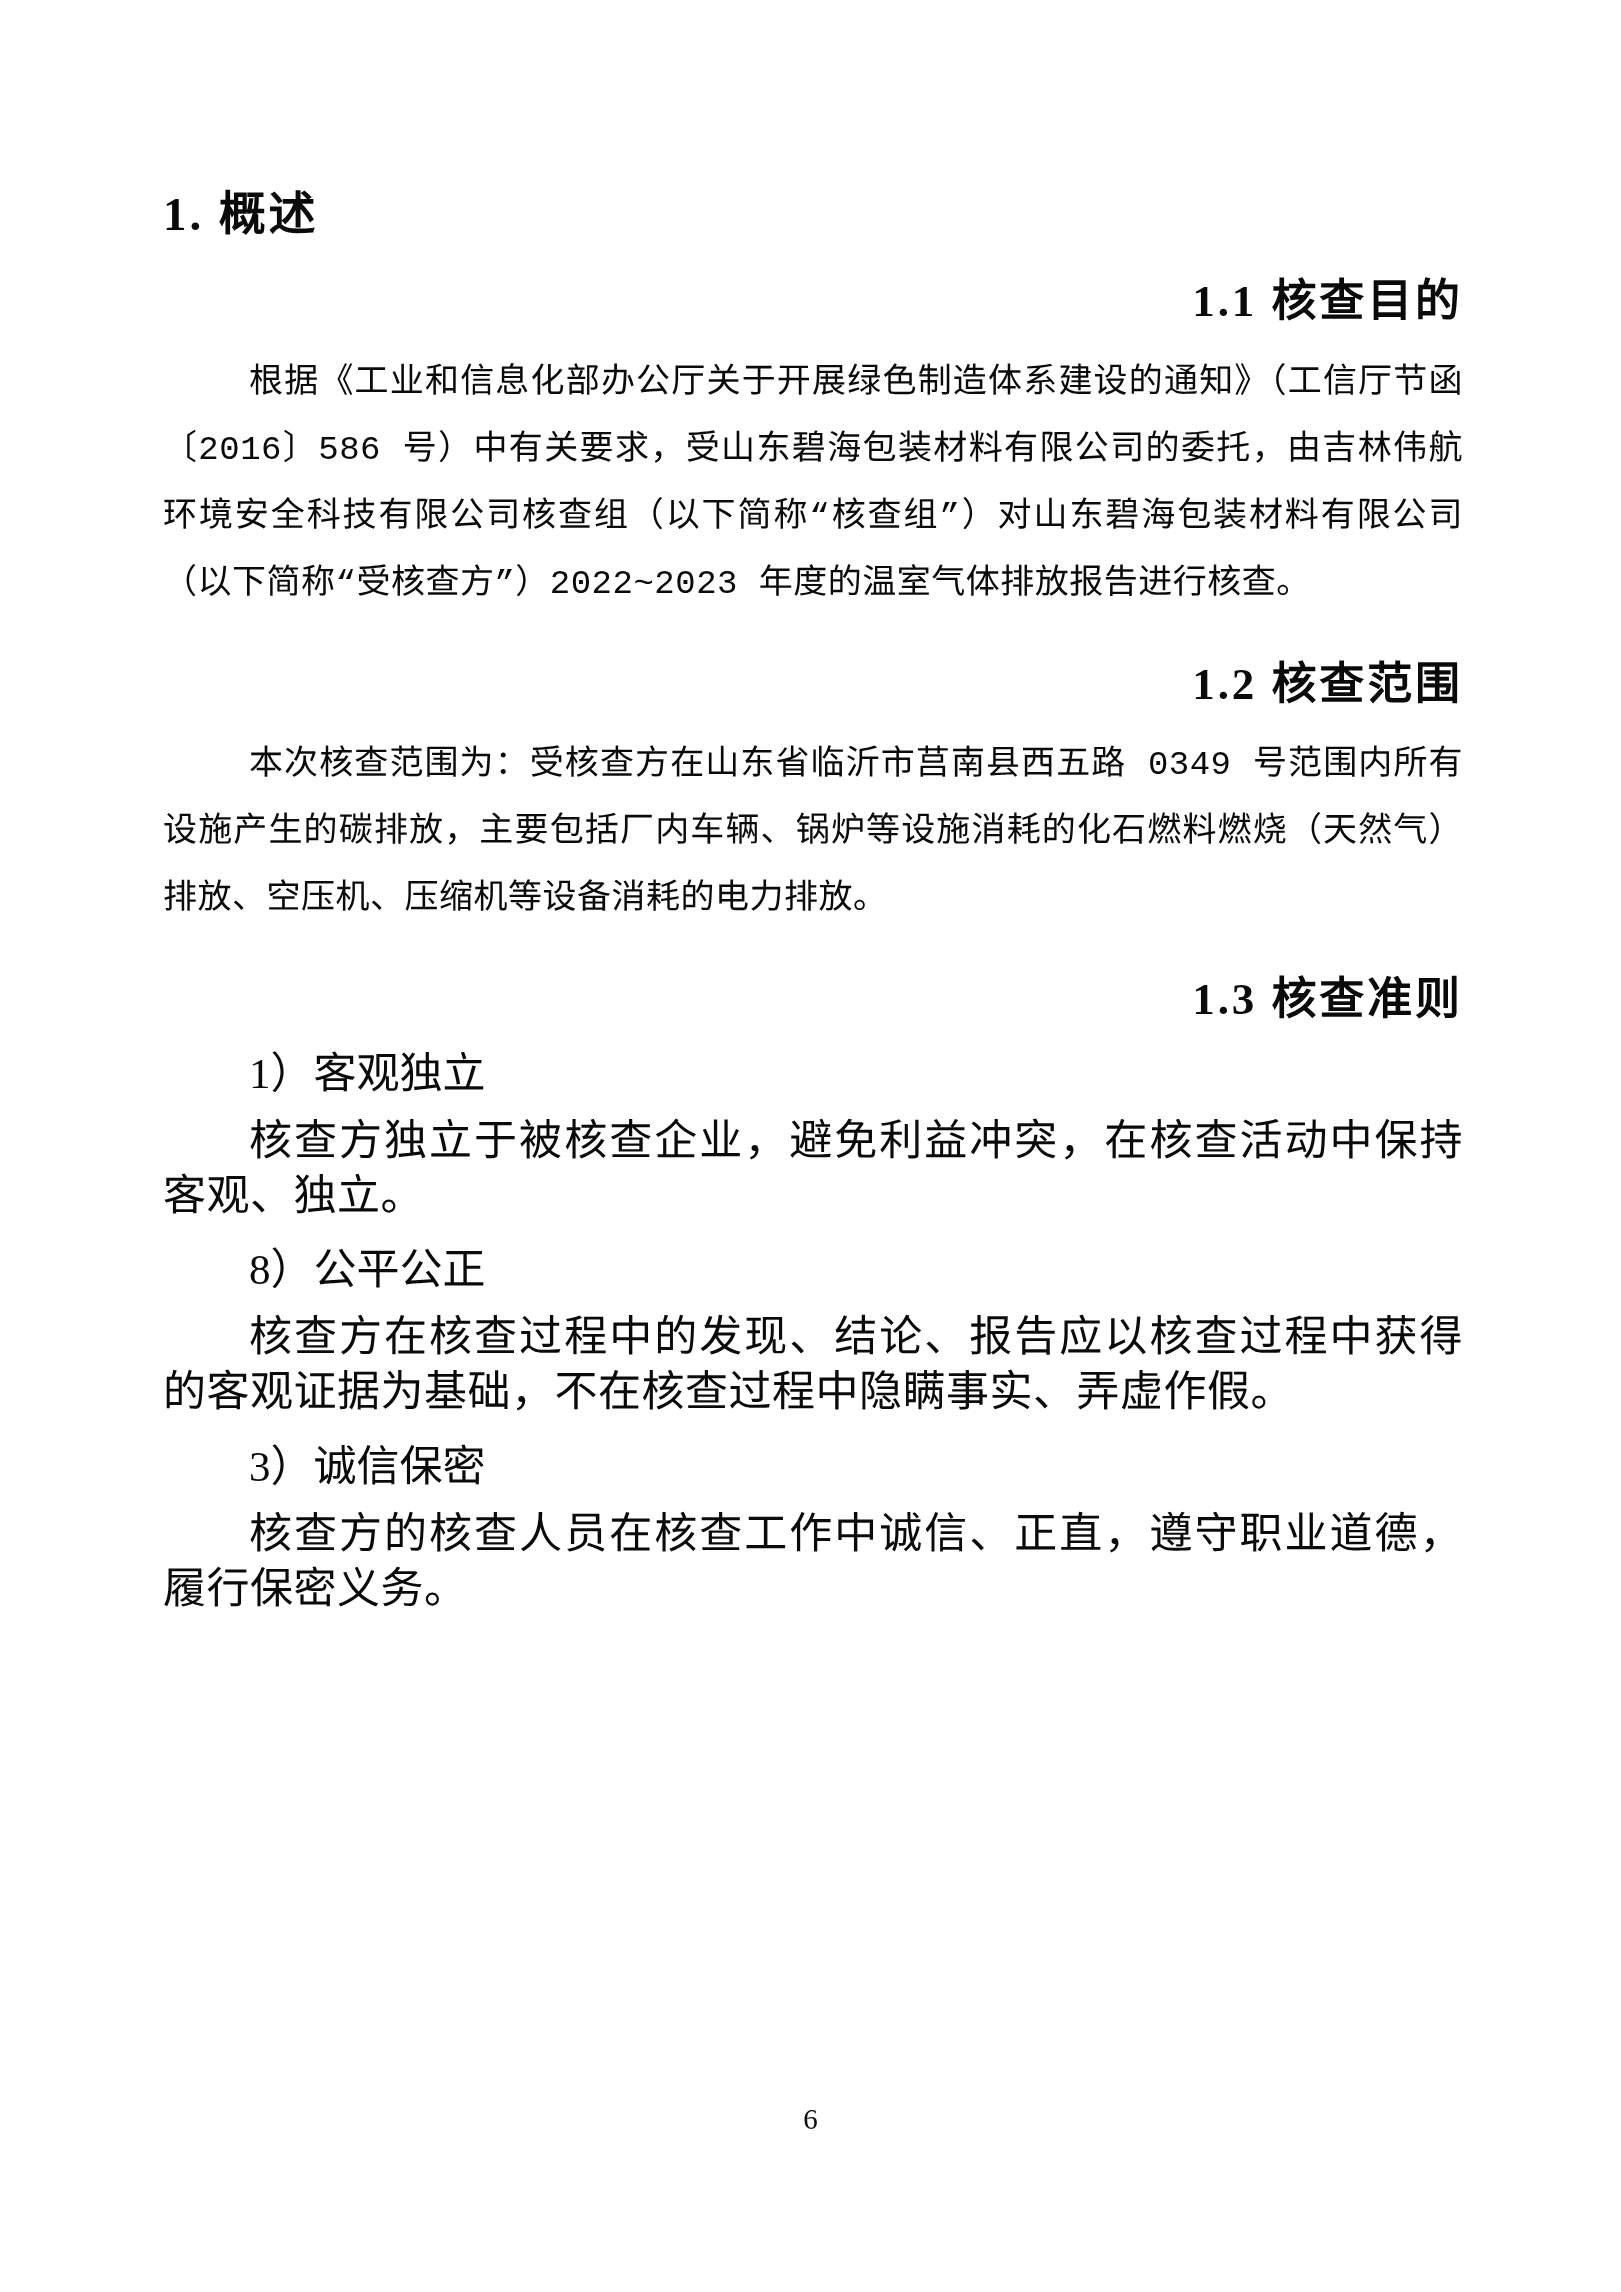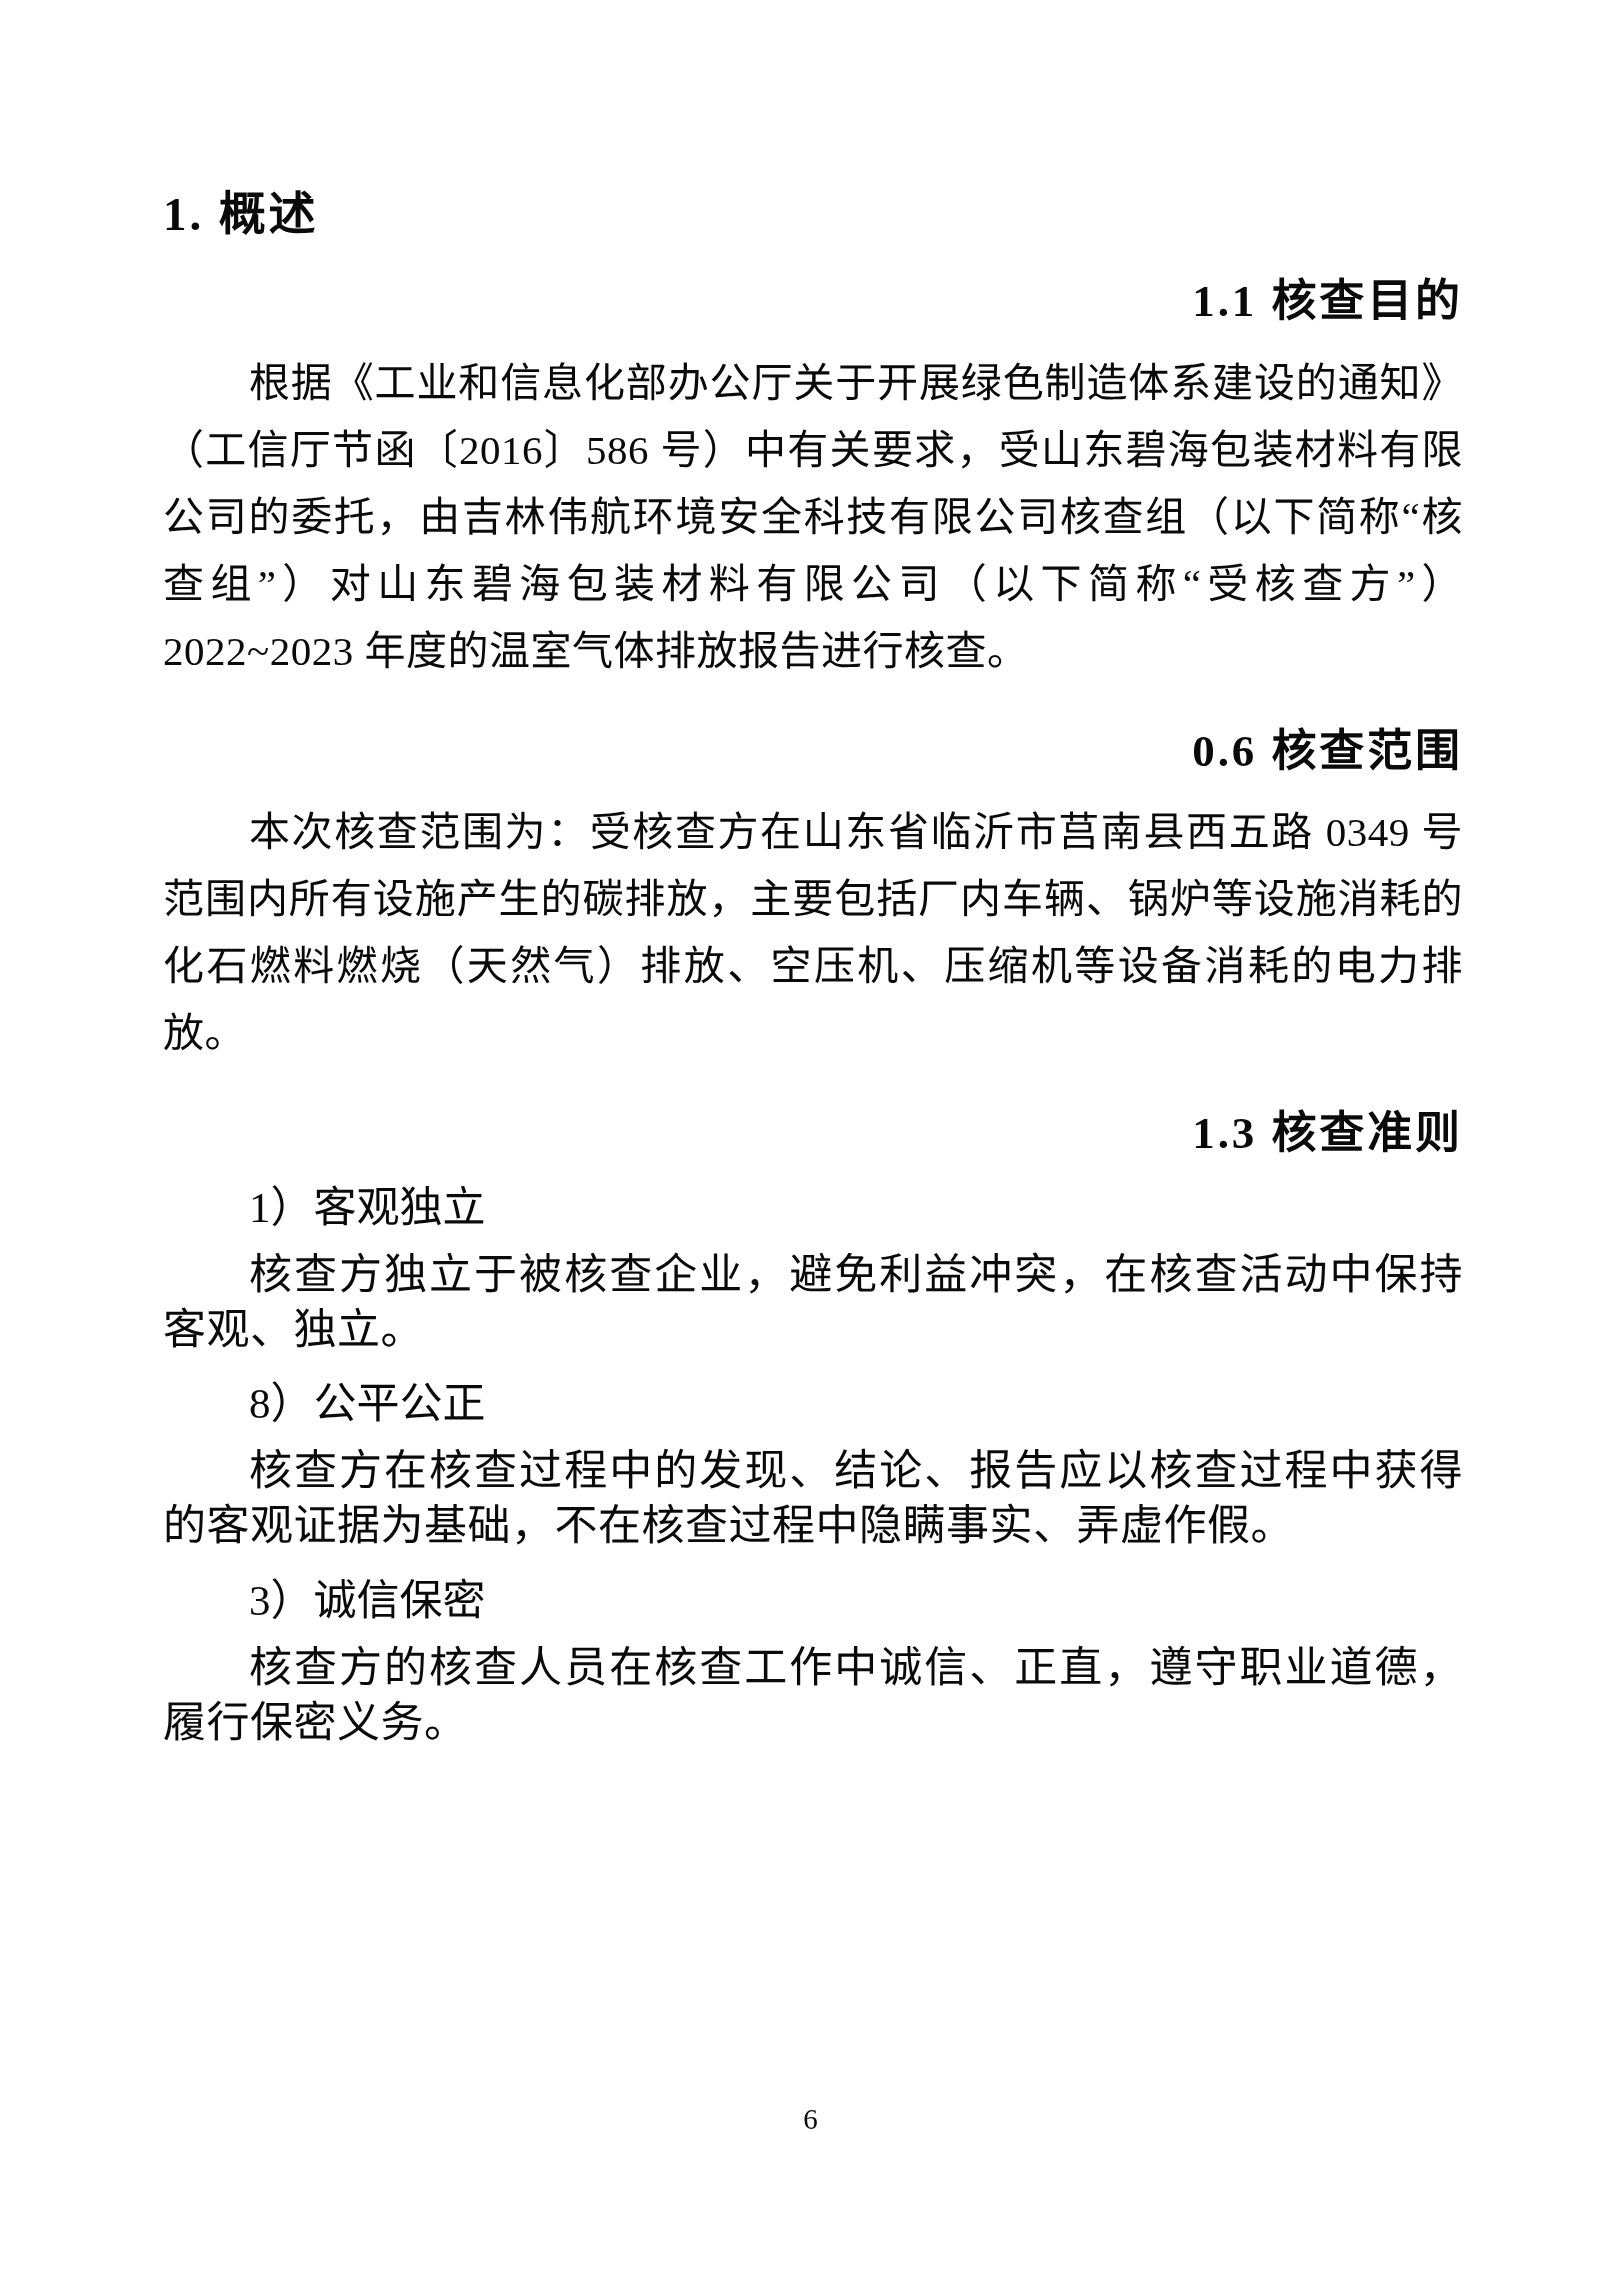--- a/index.html
+++ b/index.html
@@ -34,27 +34,28 @@
     font-weight: bold;
     line-height: 54px;
     letter-spacing: 2.9px;
     margin: 39px 0 0 0;
     text-align: right;
   }
   .h2.first {
     margin-top: 31px;
   }
   .para {
-    font-size: 41px;
+    font-size: 34px;
     line-height: 67px;
     text-align: justify;
     text-justify: inter-character;
     text-indent: 86px;
     letter-spacing: 0.5px;
     margin: 21.6px 0 0 0;
+    font-family: Liberation Mono, monospace;
   }
   .item-label {
     font-size: 43px;
     line-height: 67px;
     text-indent: 86px;
     margin: 13.7px 0 0 0;
   }
   .item-body {
     font-size: 43px;
     line-height: 55px;
@@ -79,21 +80,21 @@
 <body>
 
 <div class="page">
   <div class="content">
 
     <div class="h1">1. 概述</div>
 
     <div class="h2 first">1.1 核查目的</div>
     <div class="para">根据《工业和信息化部办公厅关于开展绿色制造体系建设的通知》（工信厅节函〔2016〕586 号）中有关要求，受山东碧海包装材料有限公司的委托，由吉林伟航环境安全科技有限公司核查组（以下简称“核查组”）对山东碧海包装材料有限公司（以下简称“受核查方”）2022~2023 年度的温室气体排放报告进行核查。</div>
 
-    <div class="h2">0.6 核查范围</div>
+    <div class="h2">1.2 核查范围</div>
     <div class="para">本次核查范围为：受核查方在山东省临沂市莒南县西五路 0349 号范围内所有设施产生的碳排放，主要包括厂内车辆、锅炉等设施消耗的化石燃料燃烧（天然气）排放、空压机、压缩机等设备消耗的电力排放。</div>
 
     <div class="h2">1.3 核查准则</div>
 
     <div class="item-label">1）客观独立</div>
     <div class="item-body">核查方独立于被核查企业，避免利益冲突，在核查活动中保持客观、独立。</div>
 
     <div class="item-label">8）公平公正</div>
     <div class="item-body">核查方在核查过程中的发现、结论、报告应以核查过程中获得的客观证据为基础，不在核查过程中隐瞒事实、弄虚作假。</div>
 

